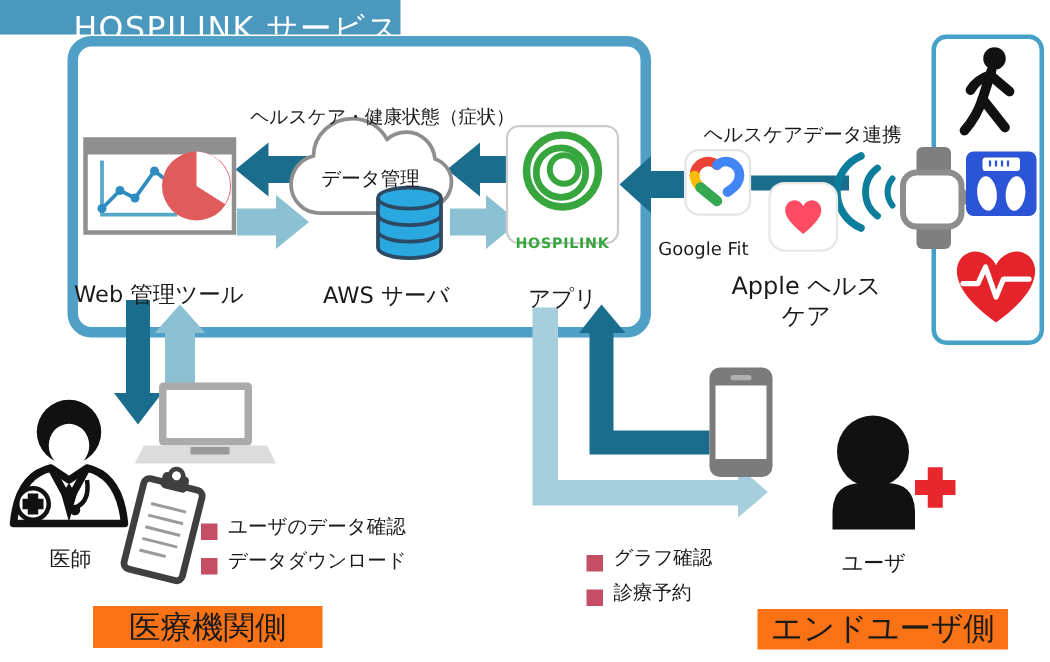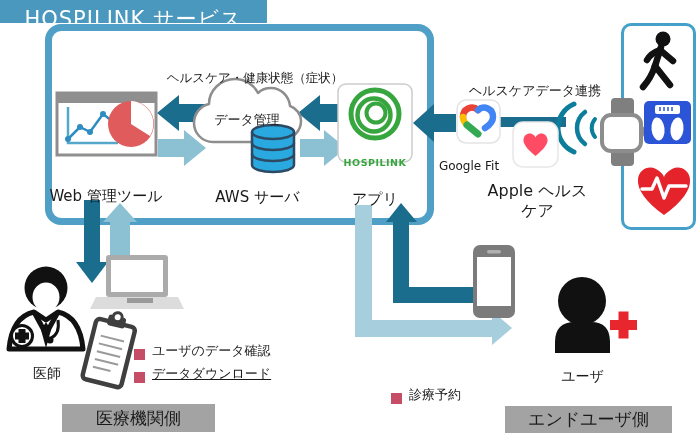--- a/index.html
+++ b/index.html
@@ -5,36 +5,36 @@
   html,body{margin:0;padding:0;background:#ffffff;}
   .canvas{position:relative;width:700px;height:441px;background:#fff;overflow:hidden;
           font-family:"DejaVu Sans","Liberation Sans",sans-serif;color:#1a1a1a;}
   .box{position:absolute;box-sizing:border-box;background:#fff;}
   #service-box{left:45px;top:24px;width:389px;height:201px;border:7px solid #4f9fc6;border-radius:16px;background:transparent;}
   #right-panel{left:621px;top:23px;width:75px;height:207px;border:3px solid #45a1c9;border-radius:10px;}
   svg.overlay{position:absolute;left:0;top:0;z-index:2;}
   .txt{position:absolute;z-index:3;line-height:1.25;}
   .center{text-align:center;margin-top:12px;}
   #banner{left:106px;top:9px;width:267px;height:23px;background:#4a98be;color:#fff;
-          font-size:21px;line-height:39px;text-align:center;letter-spacing:1px;z-index:3;}
+          font-size:21px;line-height:39px;text-align:right;letter-spacing:1px;z-index:3;}
   #flow-caption{left:140px;top:58px;width:230px;font-size:12.5px;}
   #link-caption{left:460px;top:71px;width:150px;font-size:13px;}
   .node-label{font-size:15px;}
   #lbl-web{left:42px;top:175px;width:128px;}
   #lbl-aws{left:205px;top:176px;width:105px;}
   #lbl-app{left:343px;top:178px;width:64px;}
   #lbl-cloud{left:208px;top:100px;width:78px;font-size:13px;}
   #lbl-hospilink{left:338px;top:145px;width:74px;font-size:9.5px;font-weight:bold;color:#38a63e;letter-spacing:.5px;}
   #lbl-gfit{left:435px;top:147px;width:68px;font-size:12px;}
   #lbl-apple{left:480px;top:169px;width:115px;font-size:16px;}
   #lbl-doctor{left:22px;top:353px;width:50px;font-size:14px;}
   #lbl-user{left:555px;top:356px;width:55px;font-size:14px;}
   .feature{position:absolute;z-index:3;display:flex;align-items:flex-end;font-size:13px;}
   .feature .sq{width:11px;height:11px;background:#c64d66;margin:3px 7px 0 0;flex:none;}
-  .section{position:absolute;z-index:1;background:#a3a3a3;font-size:17px;text-align:center;}
+  .section{position:absolute;z-index:1;background:#f97316;font-size:21px;text-align:center;}
   #section-medical{left:62px;top:404px;width:153px;height:28px;line-height:28px;}
   #section-user{left:505px;top:406px;width:167px;height:27px;line-height:27px;}
 </style>
 </head>
 <body>
 
 <div class="canvas">
 
   <div class="box" id="service-box"></div>
   <div class="box" id="right-panel"></div>
@@ -202,23 +202,27 @@
   <div class="txt center node-label" id="lbl-app">アプリ</div>
   <div class="txt center" id="lbl-gfit">Google Fit</div>
   <div class="txt center" id="lbl-apple">Apple ヘルスケア</div>
   <div class="txt center" id="lbl-doctor">医師</div>
   <div class="txt center" id="lbl-user">ユーザ</div>
 
   <div class="feature" style="left:134px;top:342px;">
     <span class="sq"></span>
     <span>ユーザのデータ確認</span>
   </div>
-  <div class="feature" style="left:134px;top:365px;text-decoration:underline;">
+  <div class="feature" style="left:134px;top:365px;">
     <span class="sq"></span>
     <span>データダウンロード</span>
   </div>
 
+  <div class="feature" style="left:391px;top:363px;">
+    <span class="sq"></span>
+    <span>グラフ確認</span>
+  </div>
   <div class="feature" style="left:391px;top:386px;">
     <span class="sq"></span>
     <span>診療予約</span>
   </div>
 
 </div>
 
 </body></html>

